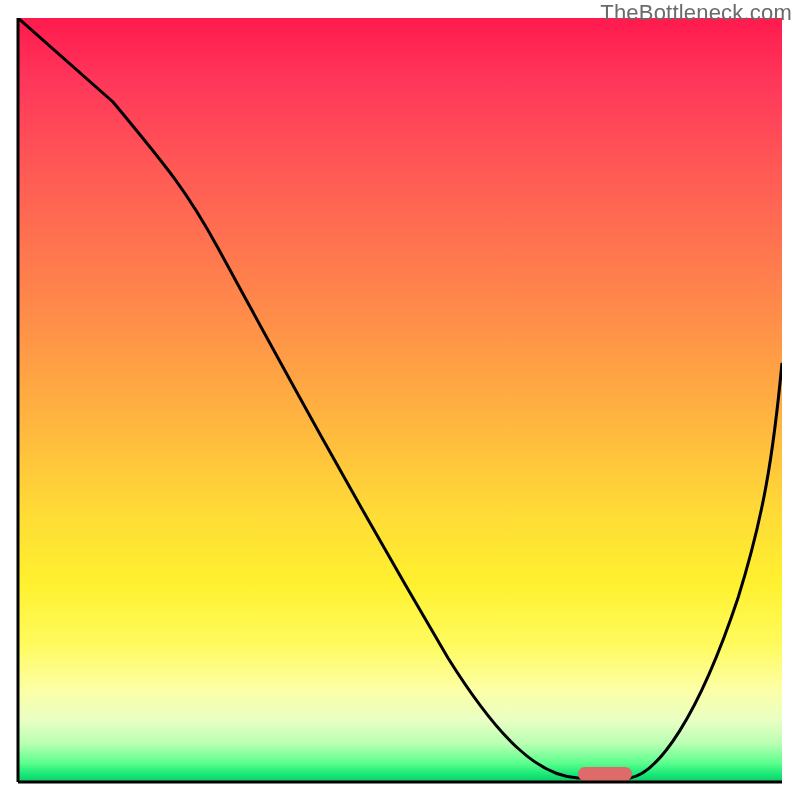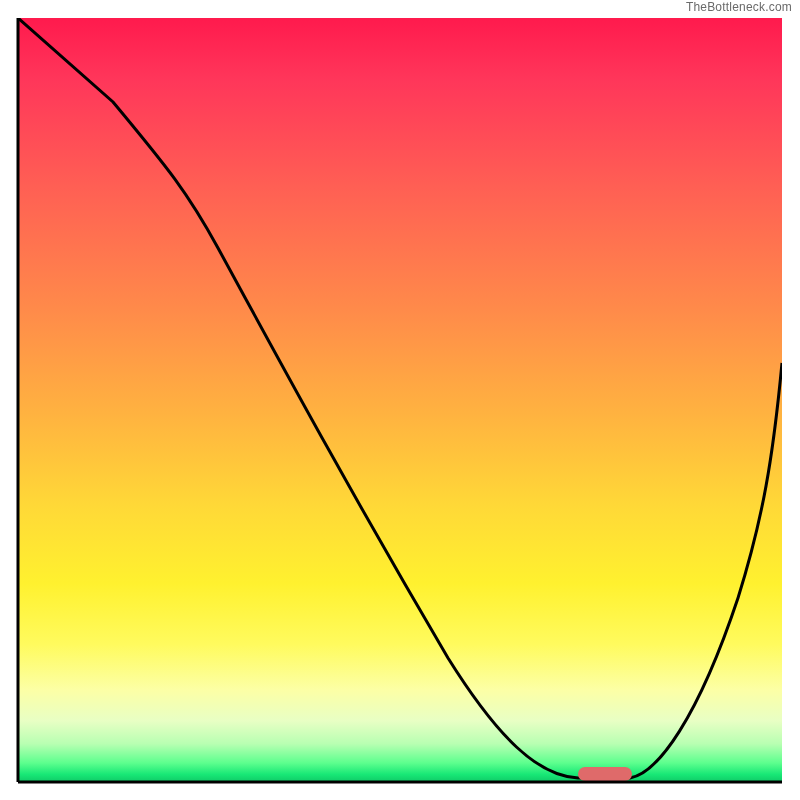--- a/index.html
+++ b/index.html
@@ -62,21 +62,21 @@
     inset: 0;
     width: 800px;
     height: 800px;
     pointer-events: none;
   }
   .watermark {
     position: absolute;
     top: 0;
     right: 8px;
     color: #6a6a6a;
-    font-size: 12px;
+    font-size: 22px;
     font-weight: 500;
     letter-spacing: 0.2px;
     user-select: none;
     margin-left: 40px;
   }
 </style>
 </head>
 <body>
 
 <div class="chart-container">

